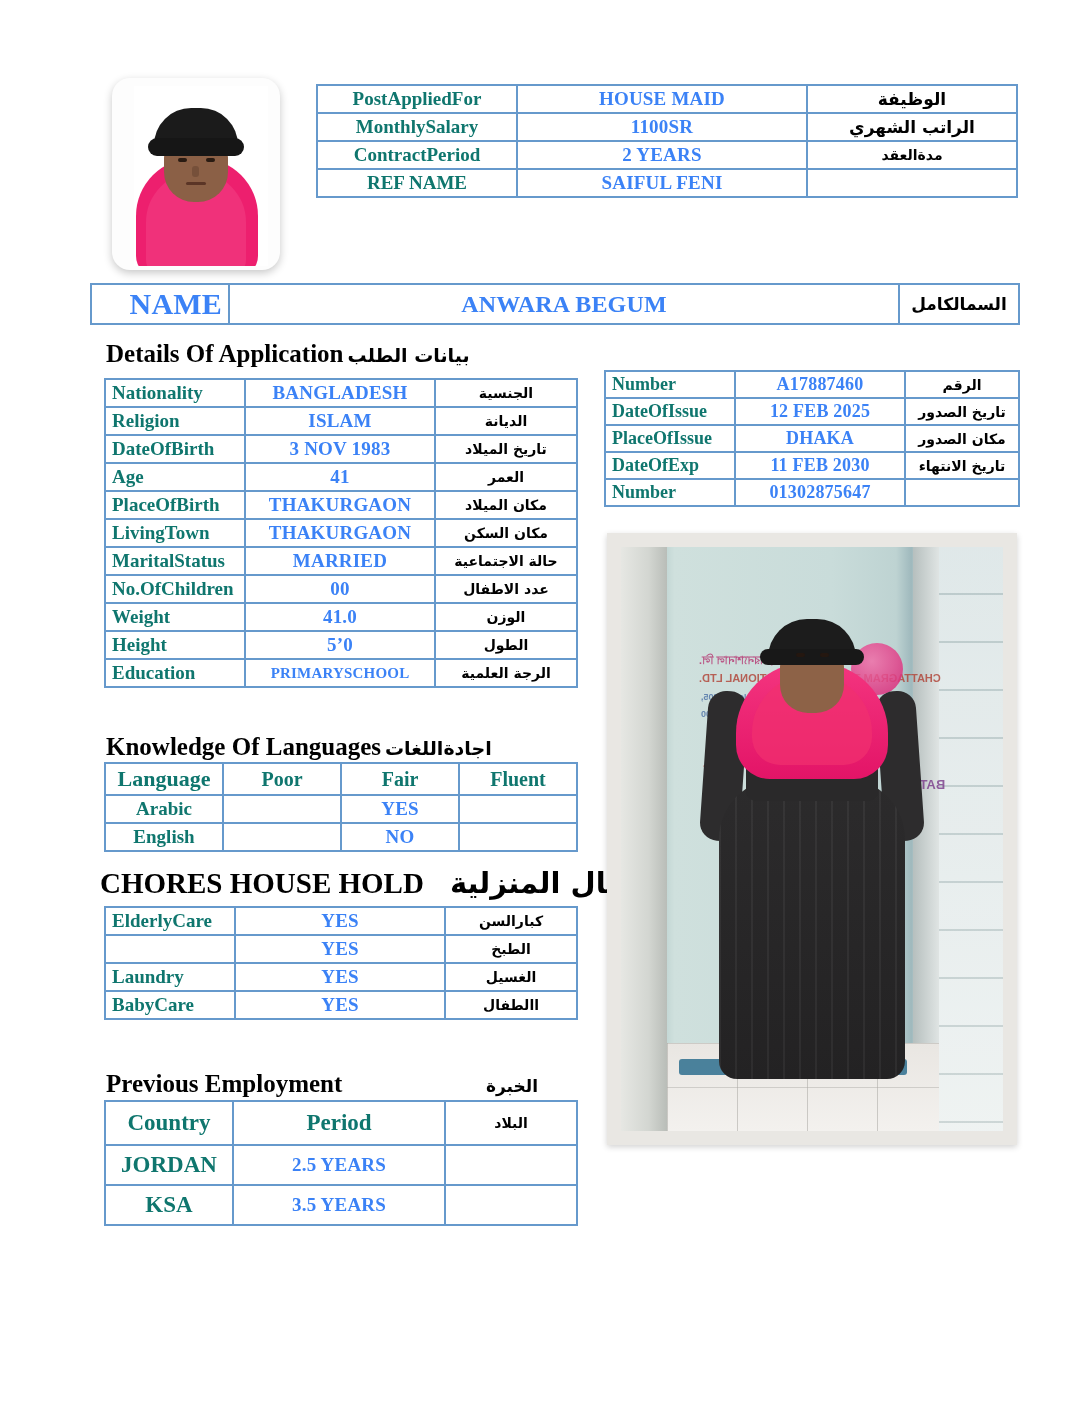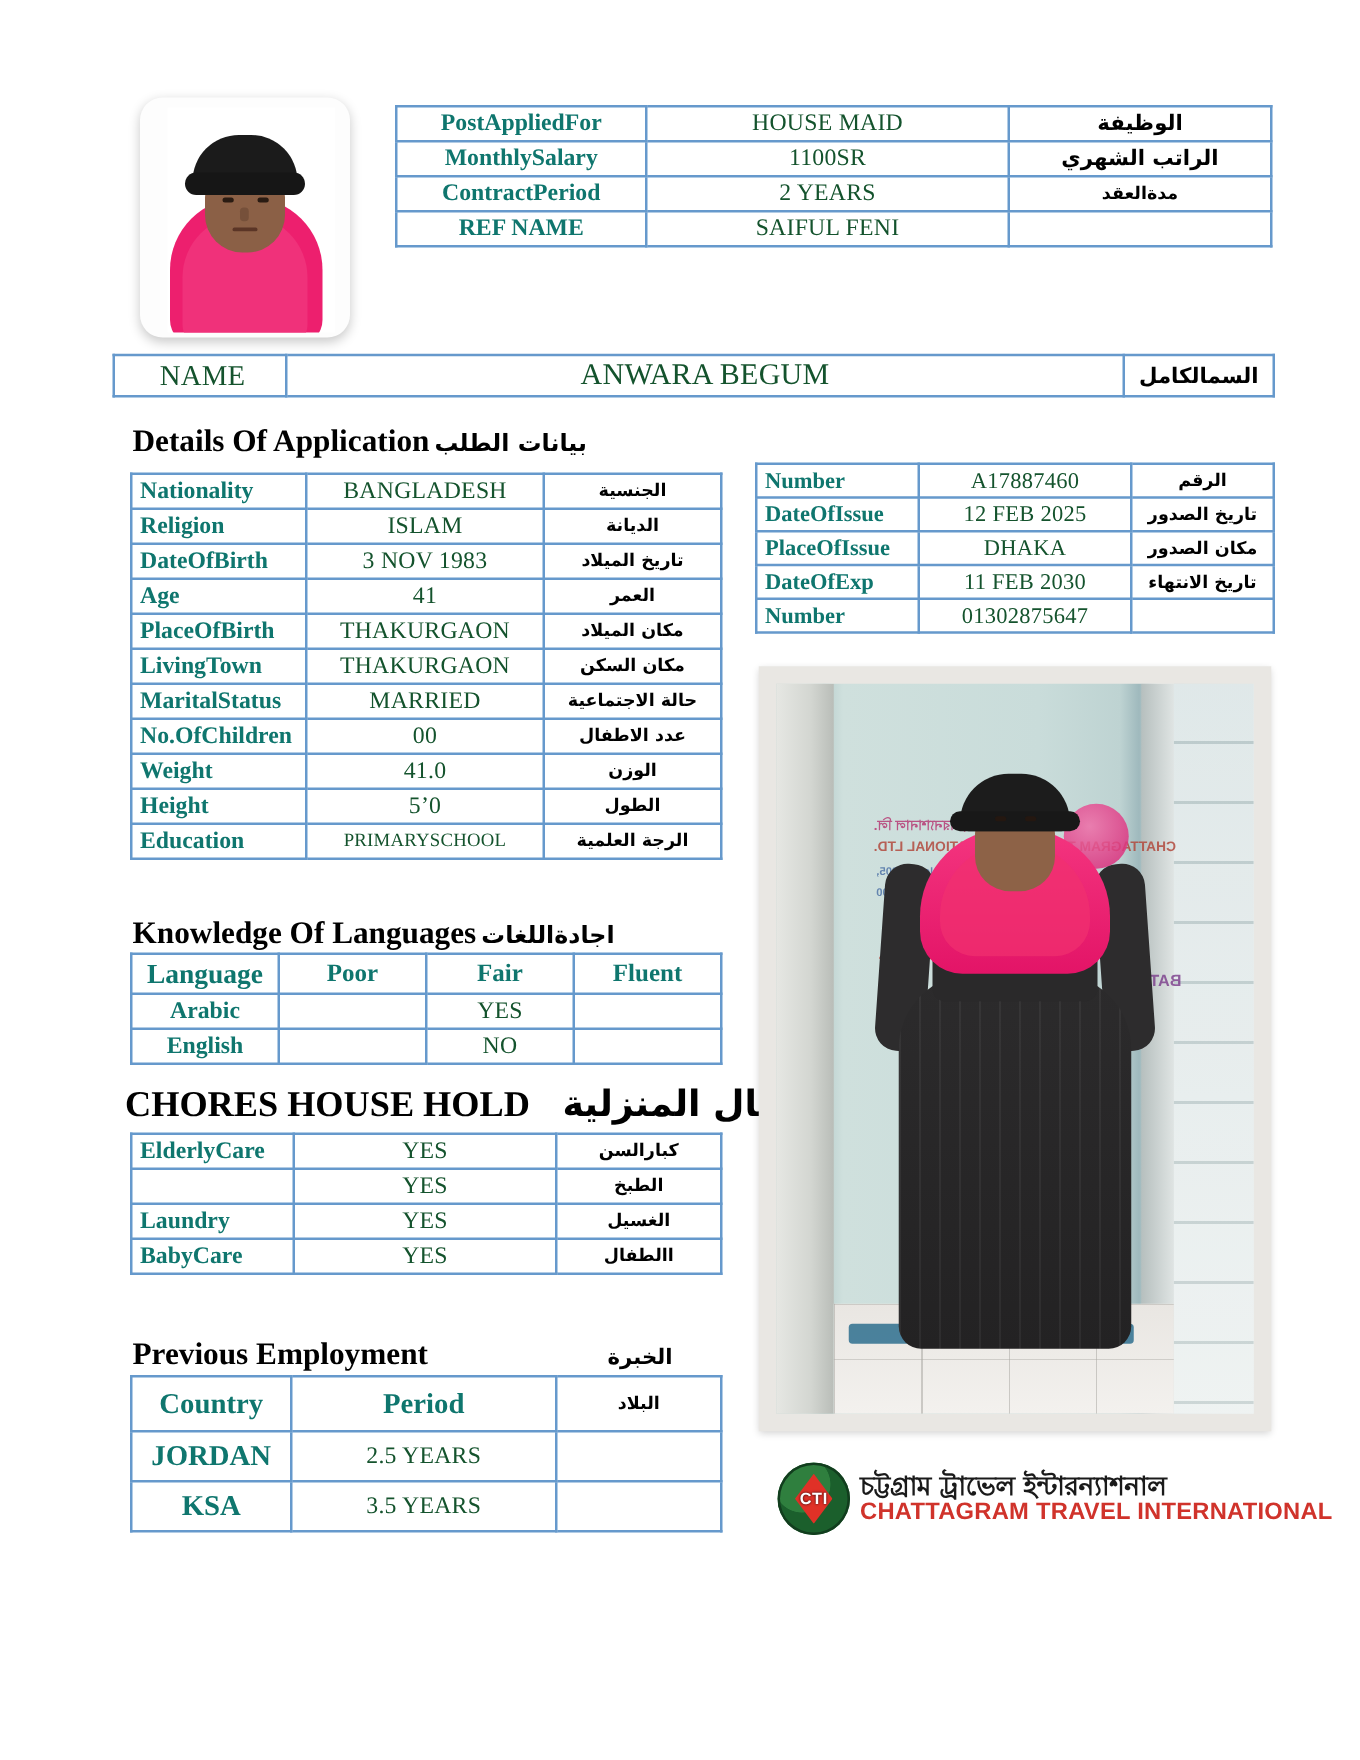--- a/index.html
+++ b/index.html
@@ -29,23 +29,23 @@
     background: #fff;
   }
   .lbl {
     font-weight: bold;
     font-size: 19px;
     color: #0f766e;
     font-family: "Liberation Serif", serif;
   }
   .lbl.center { text-align: center; }
   .val {
-    font-weight: normal;
+    font-weight: bold;
     font-size: 19px;
-    color: #14532d;
+    color: #3b82f6;
     text-align: center;
     letter-spacing: .2px;
   }
   .val.small { font-size: 15px; }
   .ar {
     font-size: 17px;
     text-align: center;
     direction: rtl;
     font-family: "DejaVu Sans", "Liberation Sans", sans-serif;
     font-weight: bold;
@@ -227,21 +227,21 @@
   </table>
 
   <table class="cv" style="position:absolute; left:90px; top:283px; width:928px;">
     <colgroup>
         <col style="width:138px">
         <col style="width:670px">
         <col style="width:120px">
       </colgroup>
     <tbody>
       <tr>
-        <td class="val" style="text-align:center;font-size:23px;padding-left:10px">NAME</td>
+        <td class="val" style="text-align:right;font-size:30px;padding-left:10px">NAME</td>
         <td class="val" style="font-size:24px">ANWARA BEGUM</td>
         <td class="ar">السمالكامل</td>
       </tr>
     </tbody>
   </table>
 
   <div class="sec-head" style="left:106px; top:340px;">
     <span class="en">Details Of Application</span>
     <span class="ar-h">بيانات الطلب</span>
   </div>
@@ -472,23 +472,14 @@
       <div class="pb-dress"></div>
       <div class="pb-torso"></div>
       <div class="pb-scarf"></div>
       <div class="pb-head"></div>
       <div class="pb-eye" style="left:50%;margin-left:-16px;bottom:474px"></div>
       <div class="pb-eye" style="left:50%;margin-left:8px;bottom:474px"></div>
       <div class="pb-cap"></div>
     </div>
   </div>
 
-  <div class="company-logo">
-    <div class="logo-globe">
-      <span class="logo-cti">CTI</span>
-    </div>
-    <div class="logo-text">
-      <span class="logo-bn">চট্টগ্রাম ট্রাভেল ইন্টারন্যাশনাল</span>
-      <span class="logo-en">CHATTAGRAM TRAVEL INTERNATIONAL</span>
-    </div>
-  </div>
 
 </div>
 
 </body></html>

